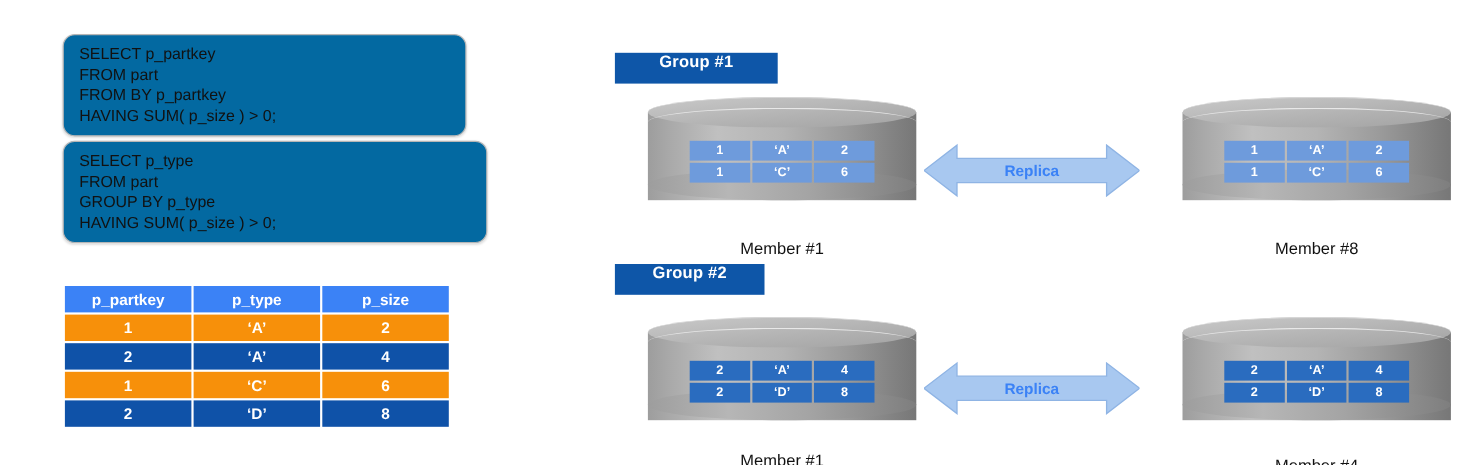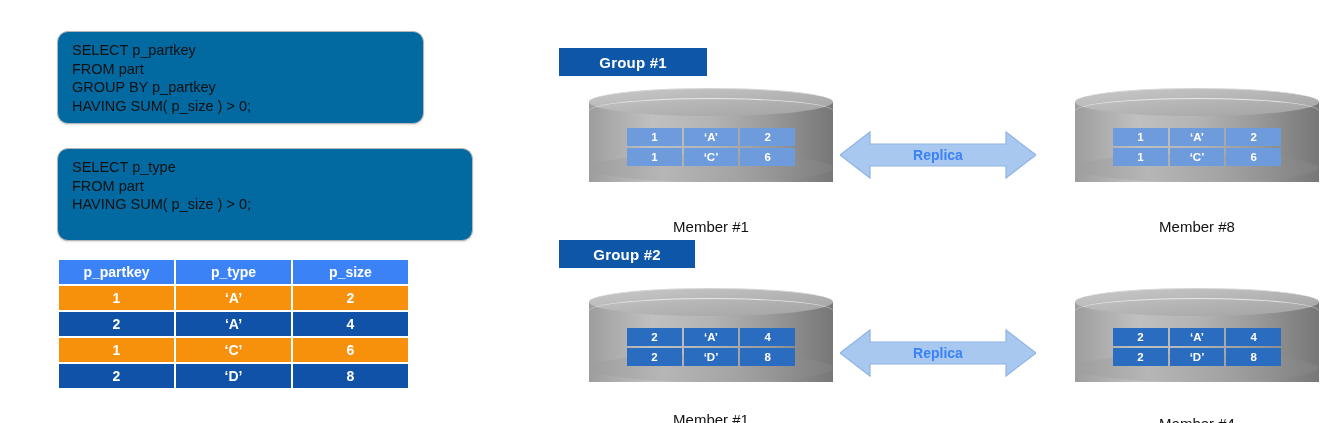--- a/index.html
+++ b/index.html
@@ -27,21 +27,21 @@
     box-shadow: 0 1px 2px rgba(0,0,0,0.13);
   }
   .sql-line {
     font-family: "Liberation Sans", sans-serif;
     font-size: 14.5px;
     line-height: 18.5px;
     color: #111111;
     white-space: pre;
   }
   #sql-box-1 { left: 57px; top: 31px;  width: 367px; height: 93px; }
-  #sql-box-2 { left: 57px; top: 148px; width: 416px; height: 93px; }
+  #sql-box-2 { left: 57px; top: 128px; width: 386px; height: 93px; }
 
   
   #part-table {
     position: absolute;
     left: 57px;
     top: 258px;
     width: 353px;
     border-collapse: separate;
     border-spacing: 2px 2px;
     table-layout: fixed;
@@ -60,21 +60,21 @@
   #part-table td.blue    { background: #0f52a8; }
 
   
   .group-badge {
     position: absolute;
     background: #0e56a8;
     color: #ffffff;
     font-size: 15px;
     font-weight: bold;
     display: flex;
-    align-items: center;
+    align-items: flex-start;
     justify-content: center;
     letter-spacing: .2px;
   }
   #group-badge-1 { left: 559px; top: 48px;  width: 148px; height: 28px; }
   #group-badge-2 { left: 559px; top: 240px; width: 136px; height: 28px; }
 
   
   .cylinder {
     position: absolute;
     width: 244px;
@@ -176,27 +176,28 @@
     font-weight: bold;
     color: #3b82f6;
   }
 </style>
 </head>
 <body>
 
 <div class="sql-box" id="sql-box-1">
   <div class="sql-line">SELECT p_partkey</div>
   <div class="sql-line">FROM part</div>
-  <div class="sql-line">GROUP BY p_partkey</div>
+  <div class="sql-line">FROM BY p_partkey</div>
   <div class="sql-line">HAVING SUM( p_size ) &gt; 0;</div>
 </div>
 
 <div class="sql-box" id="sql-box-2">
   <div class="sql-line">SELECT p_type</div>
   <div class="sql-line">FROM part</div>
+  <div class="sql-line">GROUP BY p_type</div>
   <div class="sql-line">HAVING SUM( p_size ) &gt; 0;</div>
 </div>
 
 <table id="part-table">
   <tbody>
       <tr>
     <td class="hdr">p_partkey</td>
     <td class="hdr">p_type</td>
     <td class="hdr">p_size</td>
   </tr>

